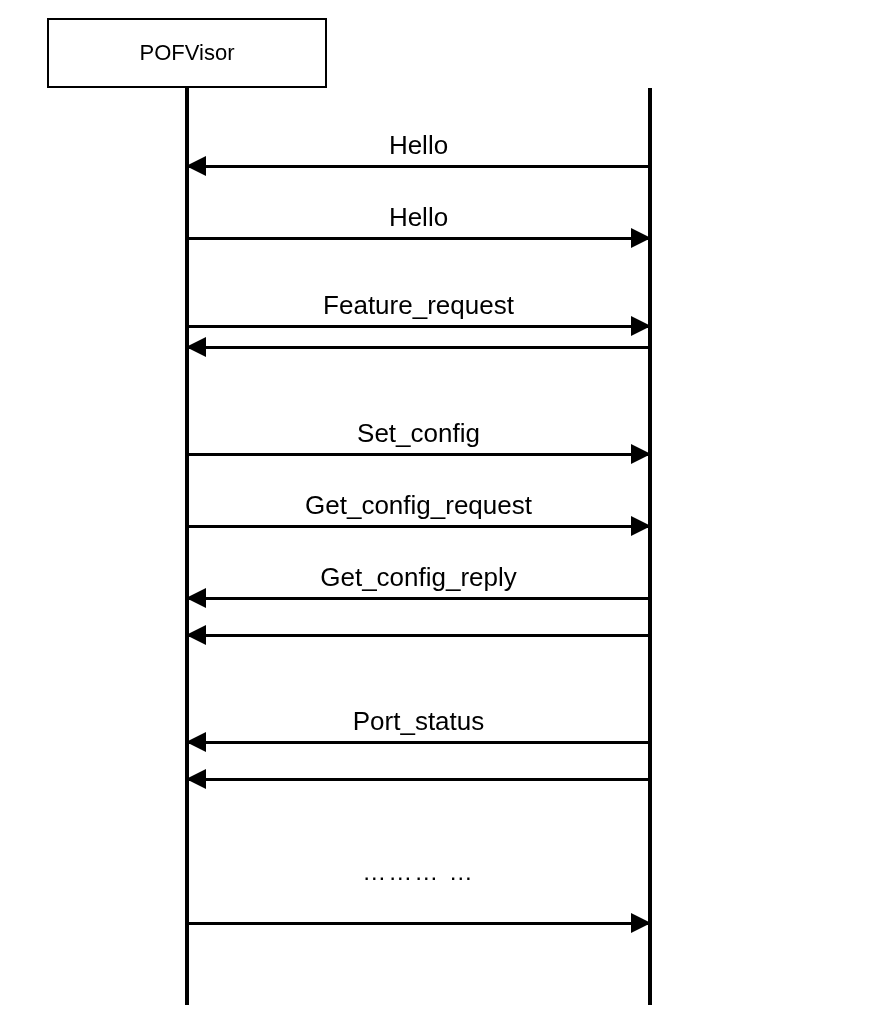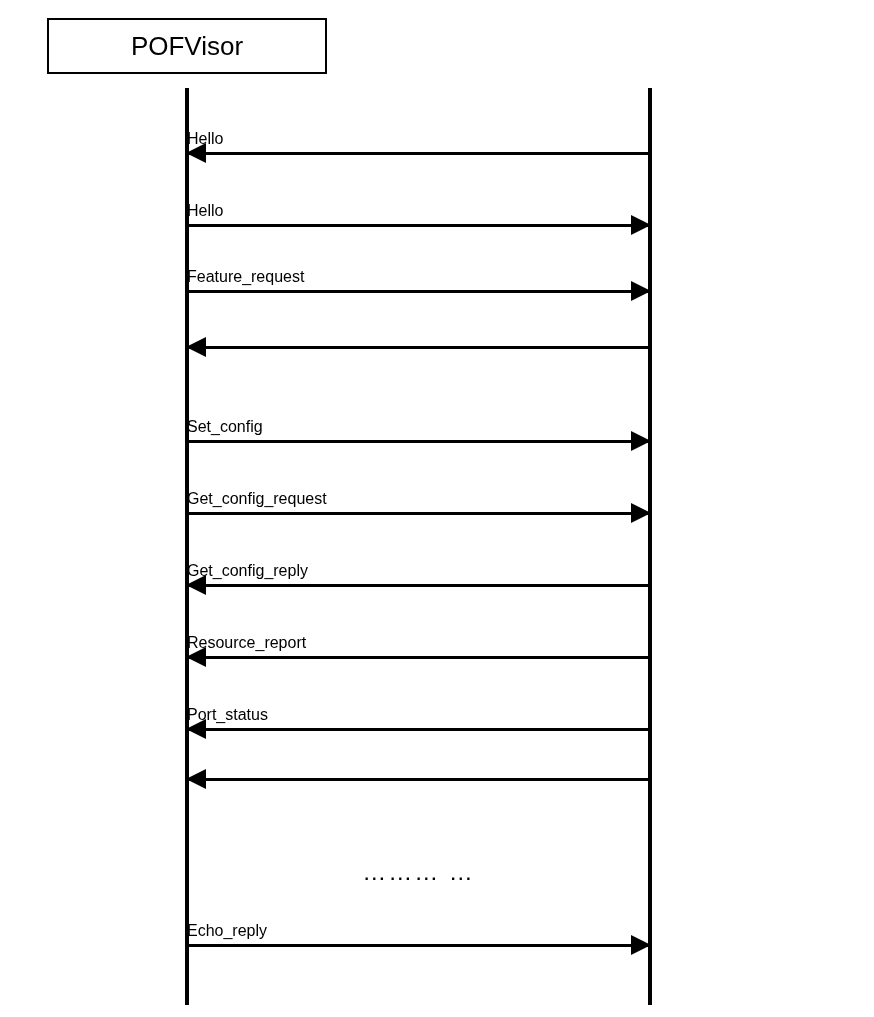--- a/index.html
+++ b/index.html
@@ -19,37 +19,38 @@
       width: 874px;
       height: 1017px;
     }
     .participant-box {
       position: absolute;
       border: 2px solid #000;
       background: #fff;
       display: flex;
       align-items: center;
       justify-content: center;
-      font-size: 26px;
-      height: 56px;
+      font-size: 22px;
+      height: 70px;
       width: 280px;
     }
     .lifeline {
       position: absolute;
       width: 4px;
       background: #000;
     }
     .message-row {
       position: absolute;
       left: 185px;
       width: 465px;
       height: 72px;
     }
     .message-label {
-      font-size: 16px;
+      text-align: center;
+      font-size: 26px;
       margin-bottom: 4px;
     }
     .arrow-line {
       position: relative;
       height: 3px;
       background: #000;
       width: 100%;
     }
     .arrow-head-right {
       position: absolute;
@@ -95,21 +96,21 @@
         <div class="arrow-line">
           <div class="arrow-head-left"></div>
         </div>
       </div>
       <div class="message-row" style="top: 202px; left: 187px; width: 463px;">
         <div class="message-label">Hello</div>
         <div class="arrow-line">
           <div class="arrow-head-right"></div>
         </div>
       </div>
-      <div class="message-row" style="top: 268px; left: 187px; width: 463px;">
+      <div class="message-row" style="top: 290px; left: 187px; width: 463px;">
         <div class="message-label">Feature_request</div>
         <div class="arrow-line">
           <div class="arrow-head-right"></div>
         </div>
       </div>
       <div class="message-row" style="top: 346px; left: 187px; width: 463px;">
         <div class="arrow-line">
           <div class="arrow-head-left"></div>
         </div>
       </div>
@@ -125,37 +126,35 @@
           <div class="arrow-head-right"></div>
         </div>
       </div>
       <div class="message-row" style="top: 562px; left: 187px; width: 463px;">
         <div class="message-label">Get_config_reply</div>
         <div class="arrow-line">
           <div class="arrow-head-left"></div>
         </div>
       </div>
       <div class="message-row" style="top: 634px; left: 187px; width: 463px;">
-        <div class="message-label">Resource_report</div>
         <div class="arrow-line">
           <div class="arrow-head-left"></div>
         </div>
       </div>
       <div class="message-row" style="top: 706px; left: 187px; width: 463px;">
         <div class="message-label">Port_status</div>
         <div class="arrow-line">
           <div class="arrow-head-left"></div>
         </div>
       </div>
       <div class="message-row" style="top: 778px; left: 187px; width: 463px;">
         <div class="arrow-line">
           <div class="arrow-head-left"></div>
         </div>
       </div>
       <div class="ellipsis-row" style="top: 858px; left: 187px; width: 463px;">……… …</div>
       <div class="message-row" style="top: 922px; left: 187px; width: 463px;">
-        <div class="message-label">Echo_reply</div>
         <div class="arrow-line">
           <div class="arrow-head-right"></div>
         </div>
       </div>
     </div>
 </div>
 
 </body></html>

